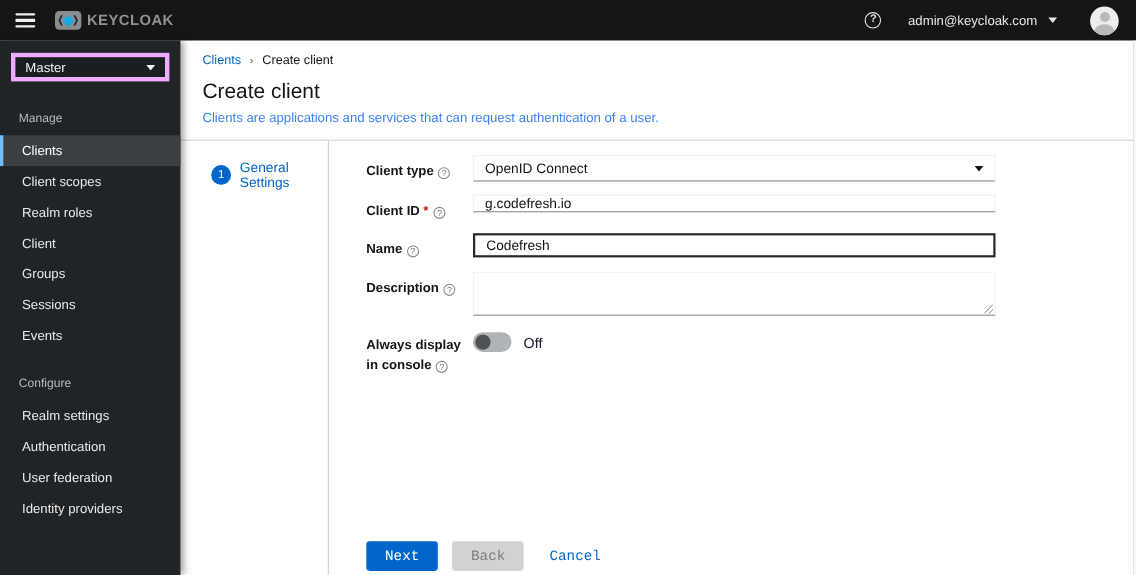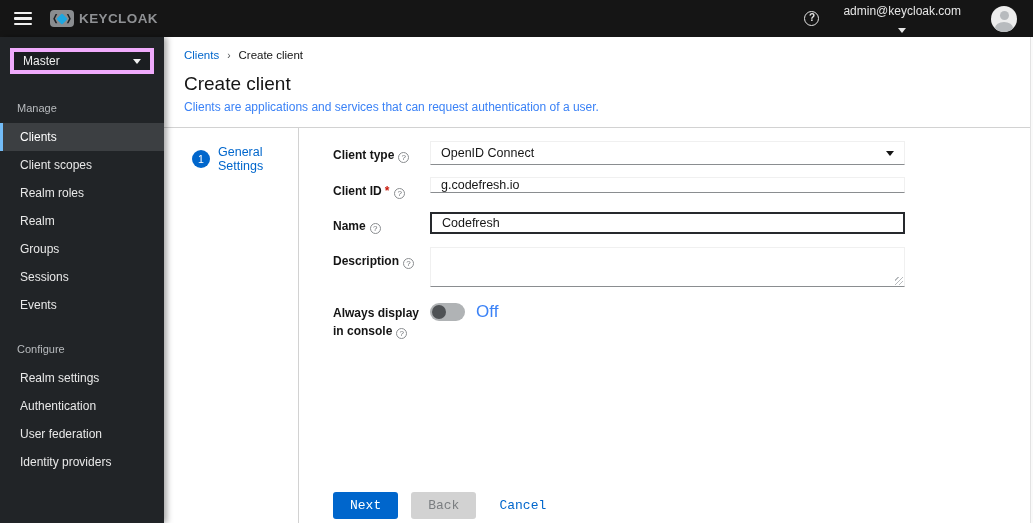--- a/index.html
+++ b/index.html
@@ -12,21 +12,21 @@
   .hamburger { width:18px; height:13px; display:flex; flex-direction:column; justify-content:space-between; background:none; border:none; cursor:pointer; margin-right:18px; }
   .hamburger span { display:block; height:2.2px; background:#f0f0f0; border-radius:1px; }
   .brand { display:flex; align-items:center; gap:5px; }
   .brand-icon { width:24px; height:17px; background:#8a8d90; border-radius:4px; display:flex; align-items:center; justify-content:center; gap:1px; position:relative; }
   .brand-icon .chev { color:#1f2226; font-size:9px; font-weight:bold; line-height:1; }
   .brand-icon .gem { width:8px; height:8px; background:#1fa7e0; transform:rotate(45deg); border-radius:1px; margin:0 -2px; }
   .brand-text { color:#8f9194; font-weight:bold; font-size:13.5px; letter-spacing:0.4px; }
   .mast-spacer { flex:1; }
   .mast-right { display:flex; align-items:center; gap:24px; }
   .help-icon { width:15px; height:15px; border:1.4px solid #e6e6e6; border-radius:50%; color:#e6e6e6; font-size:10px; line-height:12px; text-align:center; font-weight:bold; cursor:pointer; }
-  .user-menu { display:flex; align-items:center; gap:10px; cursor:pointer;flex-direction:column; }
+  .user-menu { display:flex; align-items:center; gap:10px; cursor:pointer; }
   .user-email { color:#e6e6e6; font-size:12px; }
   .caret-down { width:0; height:0; border-left:4px solid transparent; border-right:4px solid transparent; border-top:5px solid #e6e6e6; }
   .avatar { width:26px; height:26px; border-radius:50%; background:#ededed; position:relative; overflow:hidden; margin-left:6px; cursor:pointer; }
   .avatar .head { position:absolute; top:5px; left:8.5px; width:9px; height:9px; border-radius:50%; background:#b8bbbe; }
   .avatar .torso { position:absolute; top:16px; left:4px; width:18px; height:12px; border-radius:50% 50% 0 0; background:#b8bbbe; }
 
   
   .page-body { flex:1; display:flex; min-height:0; }
 
   
@@ -65,21 +65,21 @@
   .pf-select .caret-down { border-top-color:#151515; border-left-width:4.5px; border-right-width:4.5px; }
   .pf-input { width:100%; height:16px; border:1px solid #f0f0f0; border-bottom:1px solid #8a8d90; padding:0 10px; font-size:12.5px; font-family:"Liberation Sans", sans-serif; color:#151515; background:#fff; outline:none; }
   .pf-input.focused { border:2px solid #26292d; border-radius:0; height:22px; }
   .textarea-wrap { position:relative; }
   .pf-textarea { width:100%; height:40px; border:1px solid #f0f0f0; border-bottom:1px solid #8a8d90; resize:none; font-family:"Liberation Sans", sans-serif; font-size:12.5px; padding:4px 10px; outline:none; display:block; }
   .resize-handle { position:absolute; right:2px; bottom:2px; width:8px; height:8px; background:repeating-linear-gradient(135deg, transparent 0 2px, #b8bbbe 2px 3px); cursor:nwse-resize; }
 
   .switch-row { display:flex; align-items:center; gap:11px; padding-top:3px; }
   .switch { width:35px; height:18px; border-radius:9px; background:#b0b3b5; position:relative; cursor:pointer; display:inline-block; }
   .switch .knob { position:absolute; left:2px; top:2px; width:14px; height:14px; border-radius:50%; background:#4f5255; }
-  .switch-label { color:#3b82f6; font-size:17px; }
+  .switch-label { color:#0f172a; font-size:13px; }
 
   .actions { margin-top:152px; display:flex; align-items:center; }
   .btn { font-family:Liberation Mono, monospace; font-size:13px; padding:6px 17px; border:none; border-radius:3px; cursor:pointer; }
   .btn-primary { background:#0066cc; color:#fff; }
   .btn-disabled { background:#d2d2d2; color:#7b7e81; margin-left:13px; cursor:default; }
   .btn-link { background:none; color:#0066cc; margin-left:19px; padding:6px 4px; }
 
   .scroll-hint { position:absolute; right:0; top:37px; bottom:0; width:3px; background:#fafafa; border-left:1px solid #e3e3e3; z-index:5; }
 </style>
 </head>
@@ -120,21 +120,21 @@
     <nav class="sidebar">
       <div class="realm-select">
         <span>Master</span>
         <span class="caret-down"></span>
       </div>
 
       <div class="nav-group-label">Manage</div>
       <div class="nav-item active">Clients</div>
       <div class="nav-item">Client scopes</div>
       <div class="nav-item">Realm roles</div>
-      <div class="nav-item">Realm</div>
+      <div class="nav-item">Client</div>
       <div class="nav-item">Groups</div>
       <div class="nav-item">Sessions</div>
       <div class="nav-item">Events</div>
 
       <div class="nav-gap"></div>
       <div class="nav-group-label">Configure</div>
       <div class="nav-item">Realm settings</div>
       <div class="nav-item">Authentication</div>
       <div class="nav-item">User federation</div>
       <div class="nav-item">Identity providers</div>

